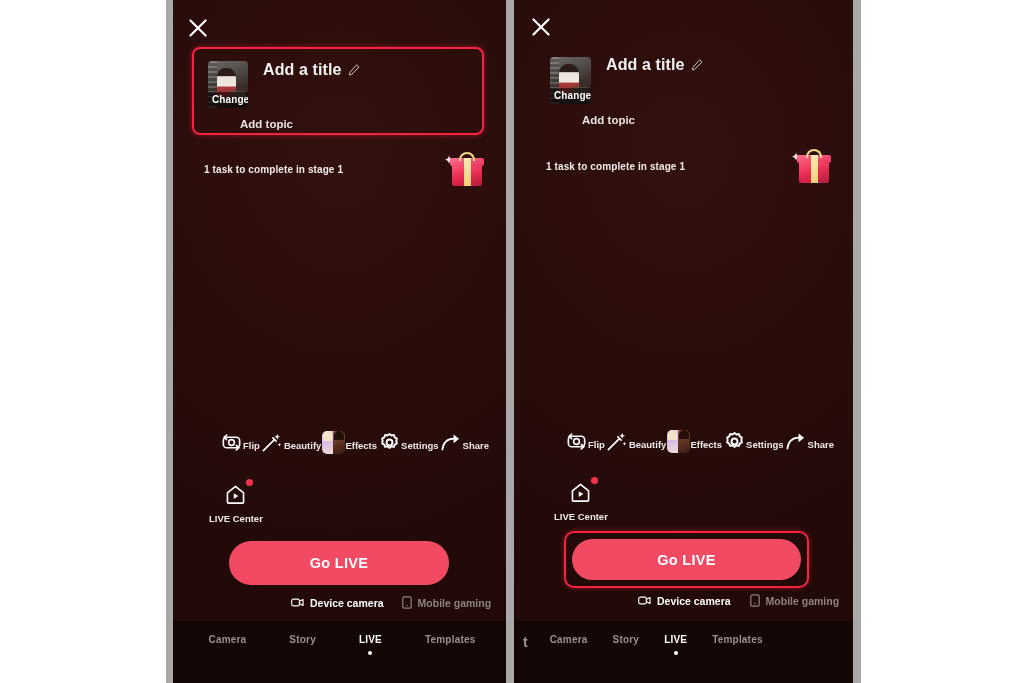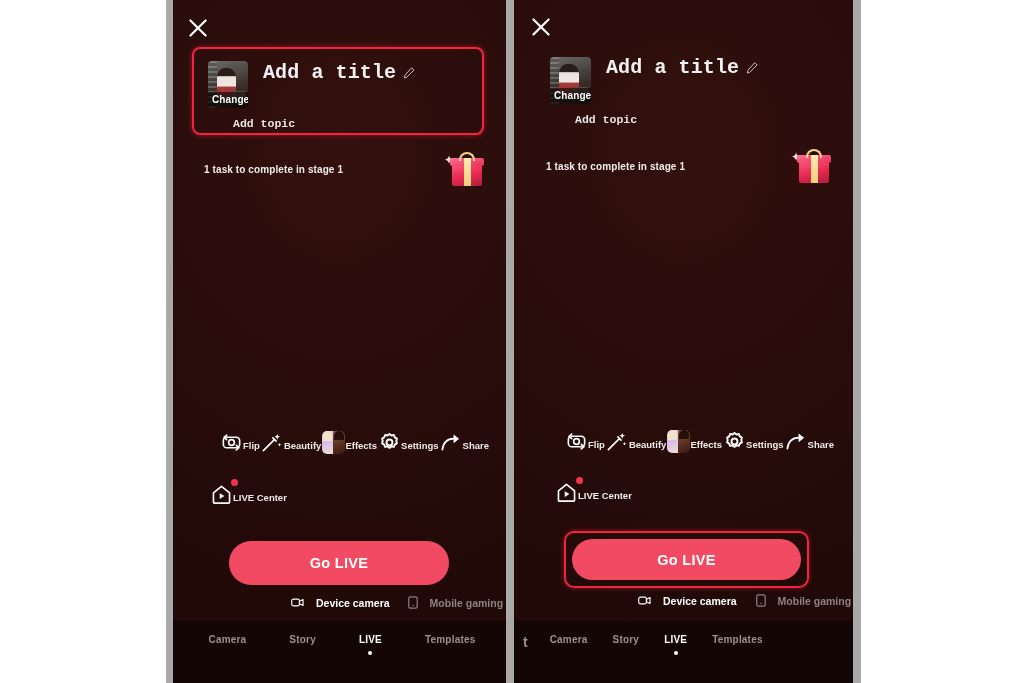--- a/index.html
+++ b/index.html
@@ -109,35 +109,33 @@
   }
 
   .add-title-row {
     position: absolute;
     display: flex;
     align-items: center;
     gap: 6px;
     white-space: nowrap;
   }
   .add-title-text {
-    font-size: 20px;
+    font-size: 16px;
     font-weight: 700;
     color: #f2f2f2;
     letter-spacing: .1px;
-    font-family: Liberation Mono, monospace;
   }
   .pencil-icon { width: 14px; height: 14px; display: block; opacity: .9; }
 
   .add-topic-row {
     position: absolute;
     display: flex;
     align-items: center;
-    gap: 7px;
+    gap: 14px;
     white-space: nowrap;
-    font-family: Liberation Mono, monospace;
   }
   .topic-emoji {
     width: 13px; height: 13px;
     border-radius: 50%;
     background: radial-gradient(circle at 36% 32%, #ffe06a 0%, #f6c game 0%, #f3b72b 65%, #d99a18 100%);
     display: block;
   }
   .add-topic-text {
     font-size: 11.5px;
     font-weight: 700;
@@ -250,21 +248,21 @@
     position: absolute;
     top: -3px; right: -5px;
     width: 7px; height: 7px;
     border-radius: 50%;
     background: #f5334f;
   }
 
   .live-center-tool {
     position: absolute;
     display: flex;
-    flex-direction: row;
+    flex-direction: column;
     align-items: center;
     cursor: pointer;
   }
 
   
   .golive-wrap { position: absolute; }
   .golive-wrap.highlight {
     border: 2px solid #f5233f;
     border-radius: 10px;
     box-shadow: 0 0 5px rgba(245,35,63,.5);
@@ -286,21 +284,21 @@
   
   .mode-row {
     position: absolute;
     display: flex;
     align-items: center;
     white-space: nowrap;
   }
   .mode-chip {
     display: flex;
     align-items: center;
-    gap: 12px;
+    gap: 6px;
     cursor: pointer;
   }
   .mode-chip svg { display: block; }
   .mode-label {
     font-size: 10.5px;
     font-weight: 700;
   }
   .mode-chip.active .mode-label { color: #ffffff; }
   .mode-chip.dim .mode-label { color: #8c8381; }
 

